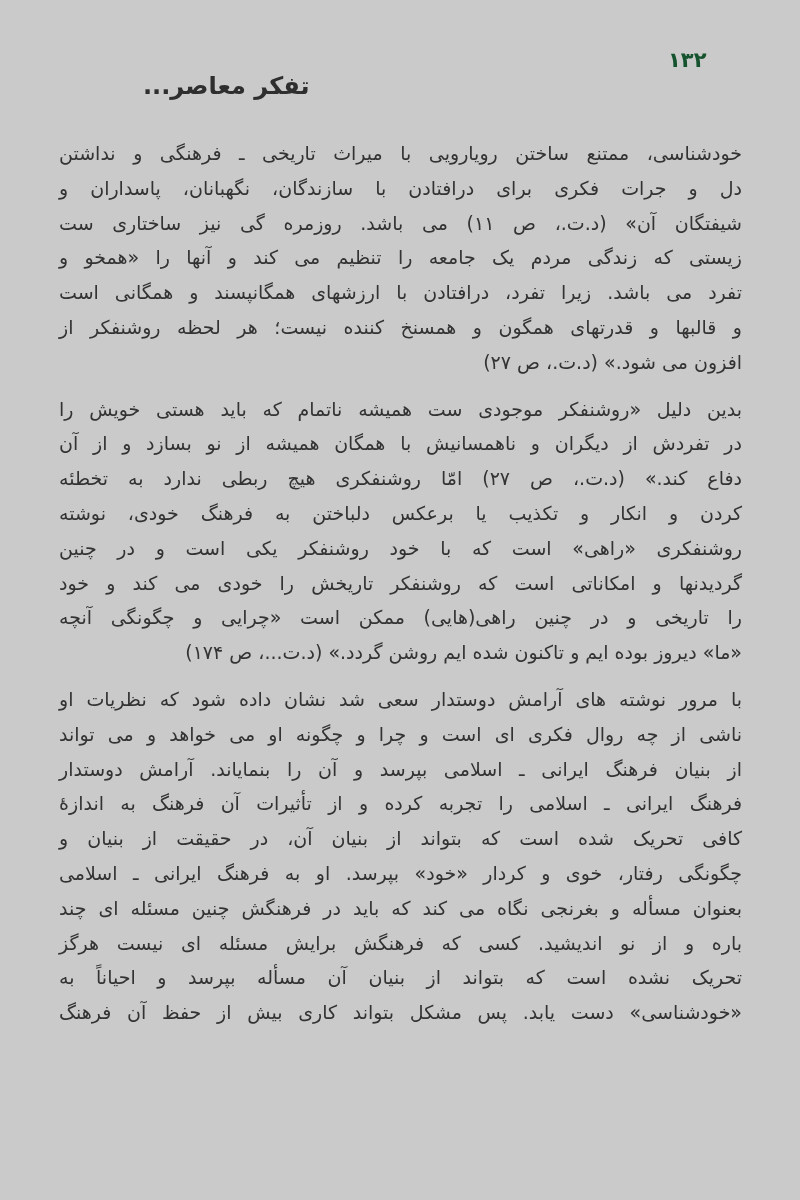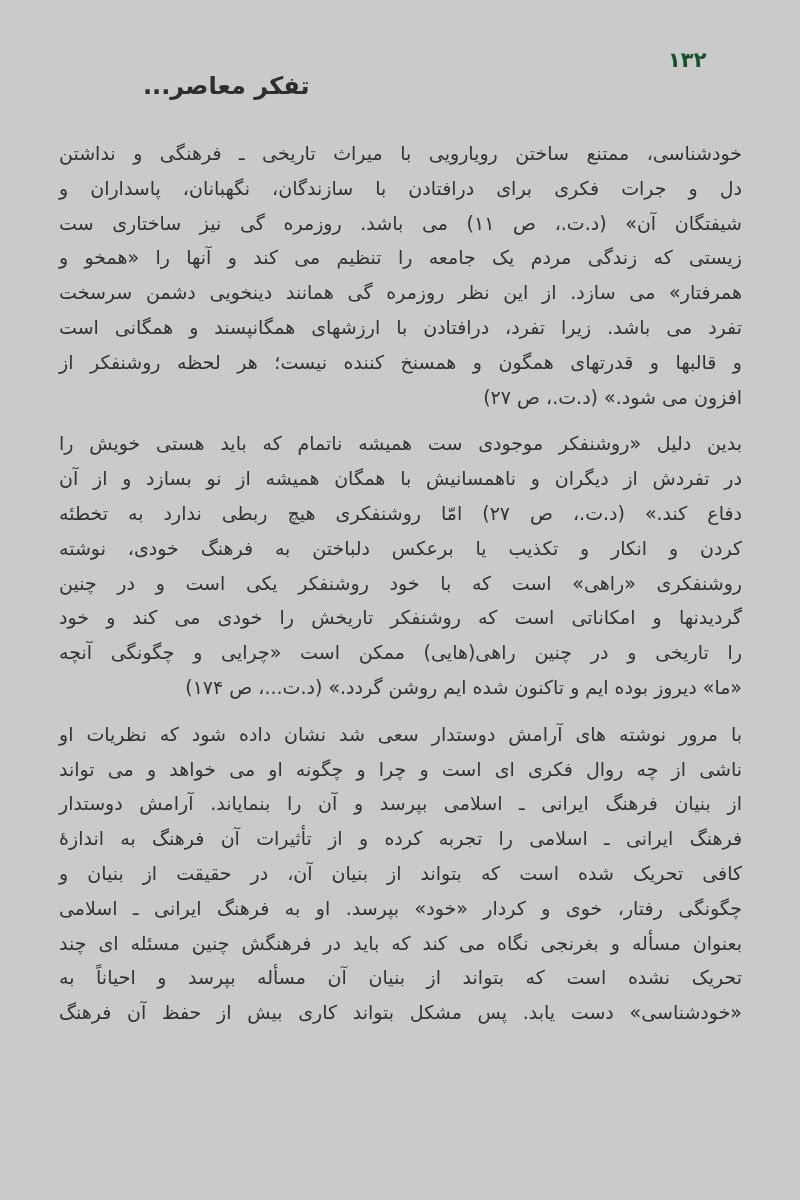--- a/index.html
+++ b/index.html
@@ -61,21 +61,20 @@
   <div class="header-title">تفكر معاصر...</div>
   <div class="page-number">۱۳۲</div>
 
   <div class="body-text">
 
     <div class="para">
       <div class="line">خودشناسی، ممتنع ساختن رویارویی با میراث تاریخی ـ فرهنگی و نداشتن</div>
       <div class="line">دل و جرات فکری برای درافتادن با سازندگان، نگهبانان، پاسداران و</div>
       <div class="line">شیفتگان آن» (د.ت.، ص ۱۱) می باشد. روزمره گی نیز ساختاری ست</div>
       <div class="line">زیستی که زندگی مردم یک جامعه را تنظیم می کند و آنها را «همخو و</div>
-      <div class="line">همرفتار» می سازد. از این نظر روزمره گی همانند دینخویی دشمن سرسخت</div>
       <div class="line">تفرد می باشد. زیرا تفرد، درافتادن با ارزشهای همگانپسند و همگانی است</div>
       <div class="line">و قالبها و قدرتهای همگون و همسنخ کننده نیست؛ هر لحظه روشنفکر از</div>
       <div class="line end">افزون می شود.» (د.ت.، ص ۲۷)</div>
     </div>
 
     <div class="para">
       <div class="line">بدین دلیل «روشنفکر موجودی ست همیشه ناتمام که باید هستی خویش را</div>
       <div class="line">در تفردش از دیگران و ناهمسانیش با همگان همیشه از نو بسازد و از آن</div>
       <div class="line">دفاع کند.» (د.ت.، ص ۲۷) امّا روشنفکری هیچ ربطی ندارد به تخطئه</div>
       <div class="line">کردن و انکار و تکذیب یا برعکس دلباختن به فرهنگ خودی، نوشته</div>
@@ -86,20 +85,21 @@
     </div>
 
     <div class="para">
       <div class="line">با مرور نوشته های آرامش دوستدار سعی شد نشان داده شود که نظریات او</div>
       <div class="line">ناشی از چه روال فکری ای است و چرا و چگونه او می خواهد و می تواند</div>
       <div class="line">از بنیان فرهنگ ایرانی ـ اسلامی بپرسد و آن را بنمایاند. آرامش دوستدار</div>
       <div class="line">فرهنگ ایرانی ـ اسلامی را تجربه کرده و از تأثیرات آن فرهنگ به اندازهٔ</div>
       <div class="line">کافی تحریک شده است که بتواند از بنیان آن، در حقیقت از بنیان و</div>
       <div class="line">چگونگی رفتار، خوی و کردار «خود» بپرسد. او به فرهنگ ایرانی ـ اسلامی</div>
       <div class="line">بعنوان مسأله و بغرنجی نگاه می کند که باید در فرهنگش چنین مسئله ای چند</div>
+      <div class="line">باره و از نو اندیشید. کسی که فرهنگش برایش مسئله ای نیست هرگز</div>
       <div class="line">تحریک نشده است که بتواند از بنیان آن مسأله بپرسد و احیاناً به</div>
       <div class="line">«خودشناسی» دست یابد. پس مشکل بتواند کاری بیش از حفظ آن فرهنگ</div>
     </div>
 
   </div>
 
   <div class="edge">
     
     
     

